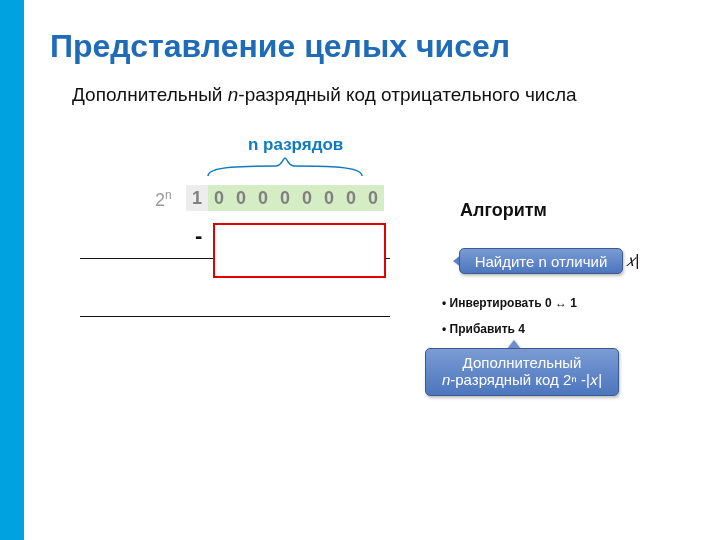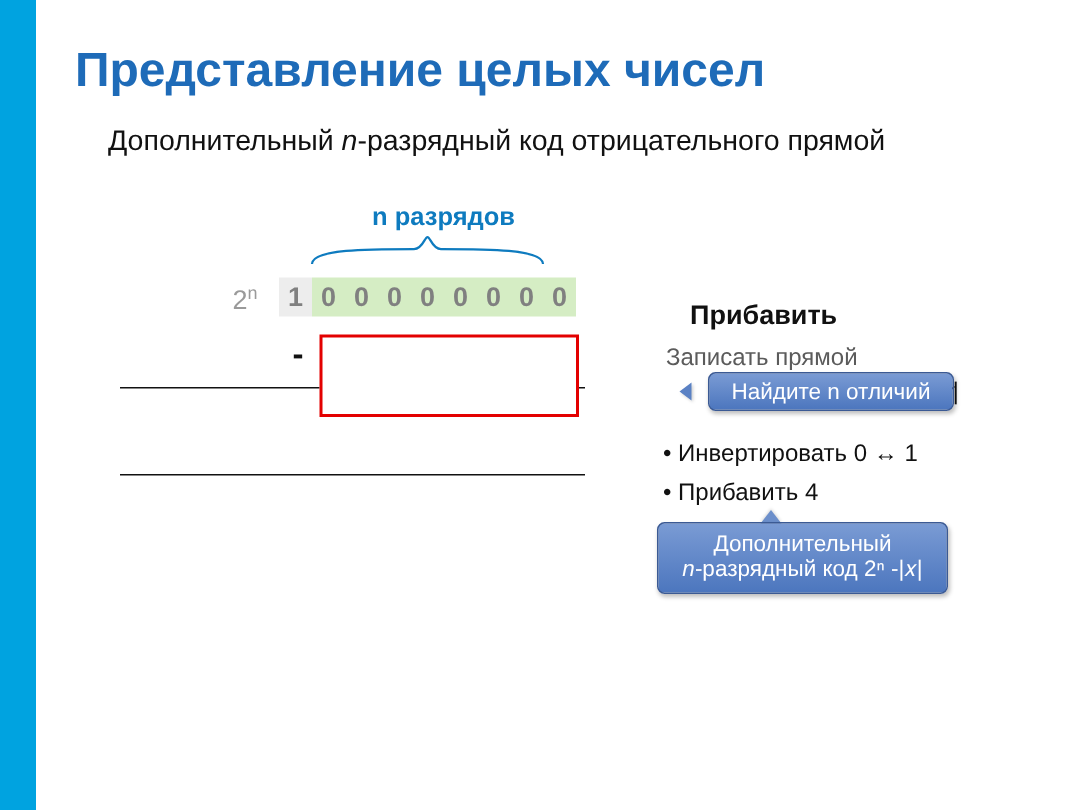--- a/index.html
+++ b/index.html
@@ -20,32 +20,31 @@
   .twon sup { font-size: 12px; }
   .brace-wrap { position: absolute; left: 186px; top: 154px; width: 198px; height: 24px; }
   .brace-wrap svg { width: 198px; height: 24px; display:block; }
   .brace-label { position: absolute; left: 248px; top: 135px; font-size: 17px; color: #0E7BBF; font-weight: bold; }
   .redbox   { position: absolute; left: 213px; top: 223px; width: 173px; height: 55px; border: 2px solid #E30000; background: #fff; }
   .minus    { position: absolute; left: 195px; top: 223px; font-size: 22px; font-weight: bold; color:#111; }
   .hr1 { position: absolute; left: 80px; top: 258px; width: 310px; border-top: 1.5px solid #111; }
   .hr2 { position: absolute; left: 80px; top: 316px; width: 310px; border-top: 1.5px solid #111; }
   .underblock { position: absolute; left: 210px; top: 263px; width: 176px; height: 52px; background: #fff; }
   .alg-title { position: absolute; left: 460px; top: 200px; font-size: 18px; font-weight: bold; color:#111; }
-  .alg-list  { position: absolute; left: 442px; top: 290px; font-size: 16px; color:#111; line-height: 26px; }
+  .alg-list  { position: absolute; left: 442px; top: 290px; font-size: 12px; color:#111; line-height: 26px; font-weight: bold; }
   .alg-list .row::before { content: "• "; }
   .callout {
     position: absolute;
     border: 1px solid #3B5A94;
     border-radius: 5px;
     color: #fff;
     font-size: 15px;
     text-align: center;
     background: linear-gradient(#7A9BD4, #4C76BE);
     box-shadow: 1px 2px 3px rgba(0,0,0,0.25);
-    margin-left: 13px;
   }
   .callout-1 { left: 459px; top: 248px; width: 164px; height: 26px; line-height: 26px; }
   .callout-1-tail {
     position: absolute; left: 453px; top: 255px; width: 0; height: 0;
     border-top: 6px solid transparent; border-bottom: 6px solid transparent;
     border-right: 8px solid #5A81C4;
     filter: drop-shadow(1px 1px 1px rgba(0,0,0,0.2));
   }
   .hidden-step { position:absolute; left: 444px; top: 230px; font-size:16px; color:#5b5b5b; }
   .hidden-absx { position:absolute; left: 626px; top: 252px; font-size:16px; color:#111; font-style: italic; }
@@ -60,21 +59,21 @@
 </style>
 </head>
 <body>
 
 <div class="stage">
   <div class="left-stripe"></div>
 
   <div class="title">Представление целых чисел</div>
 
   <div class="subtitle">
-    <span>Дополнительный </span><span class="em">n</span><span>-разрядный код отрицательного прямой</span>
+    <span>Дополнительный </span><span class="em">n</span><span>-разрядный код отрицательного числа</span>
   </div>
 
   <div class="brace-label">n разрядов</div>
   <div class="brace-wrap">
     <svg viewBox="0 0 198 24" preserveAspectRatio="none">
       <path d="M22 22 C22 12, 60 12, 90 12 C96 12, 97 4, 99 4 C101 4, 102 12, 108 12 C138 12, 176 12, 176 22" fill="none" stroke="#0E7BBF" stroke-width="1.5"></path>
     </svg>
   </div>
 
   <div class="twon">
@@ -92,23 +91,22 @@
     <span class="bit-cell bit-tail">0</span>
     <span class="bit-cell bit-tail">0</span>
   </div>
 
   <div class="minus">-</div>
   <div class="hr1"></div>
   <div class="underblock"></div>
   <div class="redbox"></div>
   <div class="hr2"></div>
 
-  <div class="alg-title">Прибавить</div>
+  <div class="alg-title">Алгоритм</div>
 
-  <div class="hidden-step">Записать прямой</div>
   <div class="hidden-absx">𝑥|</div>
 
   <div class="callout-1-tail"></div>
   <div class="callout callout-1">Найдите n отличий</div>
 
   <div class="alg-list">
     <div class="row">Инвертировать 0 ↔ 1</div>
     <div class="row">Прибавить 4</div>
   </div>
 

